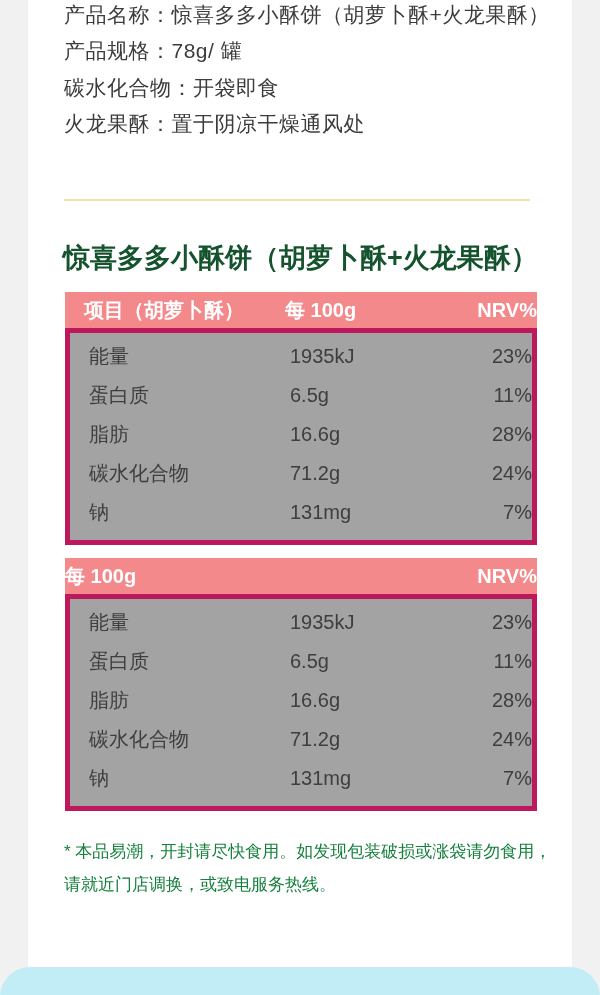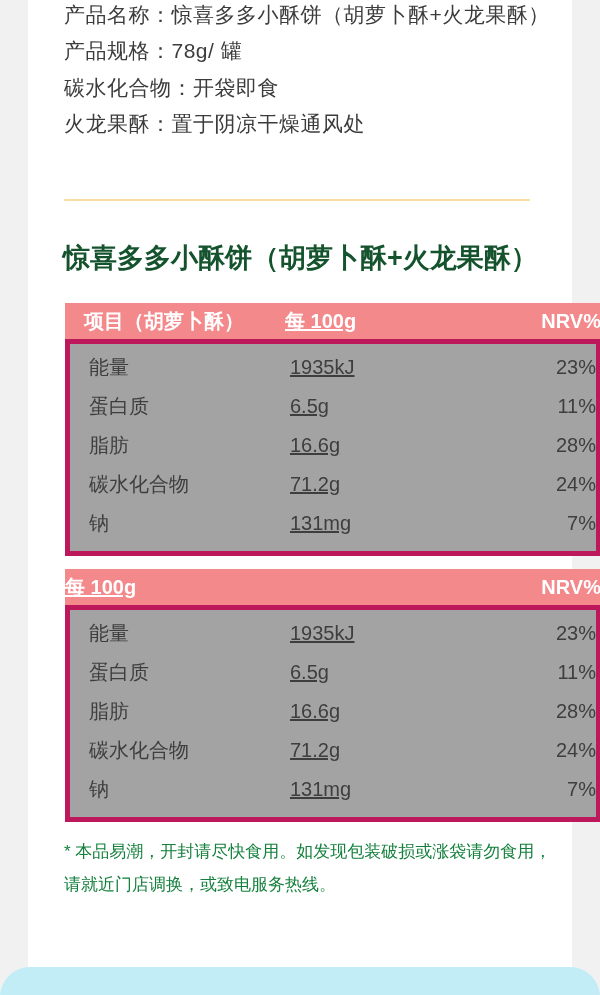--- a/index.html
+++ b/index.html
@@ -20,37 +20,37 @@
   }
   .divider{
     position:absolute; left:36px; top:199px; width:466px; height:2px;
     background:#F9DDA2; border-radius:1px;
   }
   .title{
     position:absolute; left:35px; top:240px; width:490px;
     font-size:27px; font-weight:bold; color:#14532d;
     white-space:nowrap; letter-spacing:0px;
   }
-  .ntable{ position:absolute; left:37px; width:536px;margin-top:11px; }
+  .ntable{ position:absolute; left:37px; width:472px; }
   .t1{ top:292px; }
   .t2{ top:558px; }
   .thead{
     display:flex; align-items:center; height:36px;
     background:#F4898C; color:#FFFFFF; font-weight:bold; font-size:20px;
   }
   .tbody{
     background:#a3a3a3; border:5px solid #be185d;
     padding:4px 0 8px 0;
   }
   .trow{
     display:flex; align-items:center; height:39px;
     font-size:20px; color:#3E3E3E;
   }
   .c1{ width:220px; padding-left:19px; }
-  .c2{ flex:1; text-align:left;text-decoration:underline; }
+  .c2{ flex:1; text-align:left; }
   .c3{ width:100px; text-align:right; }
   .footnote{
     position:absolute; left:36px; top:835px; width:492px;
     font-size:17px; line-height:33px; color:#15803d;
     white-space:nowrap;
   }
   .bottom-bar{
     position:absolute; left:0; top:967px; width:600px; height:40px;
     background:#C3EDF6; border-radius:30px 30px 0 0;
   }

